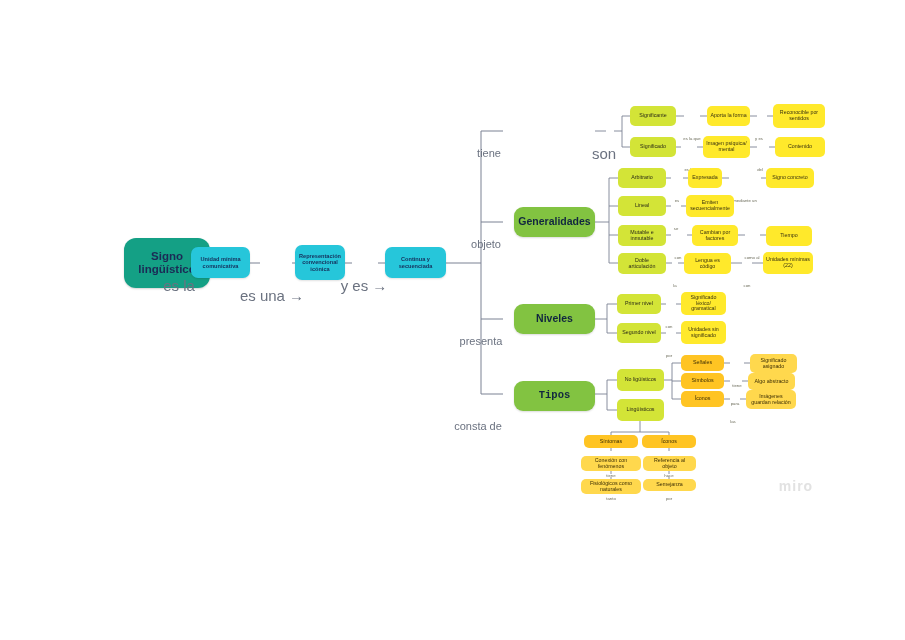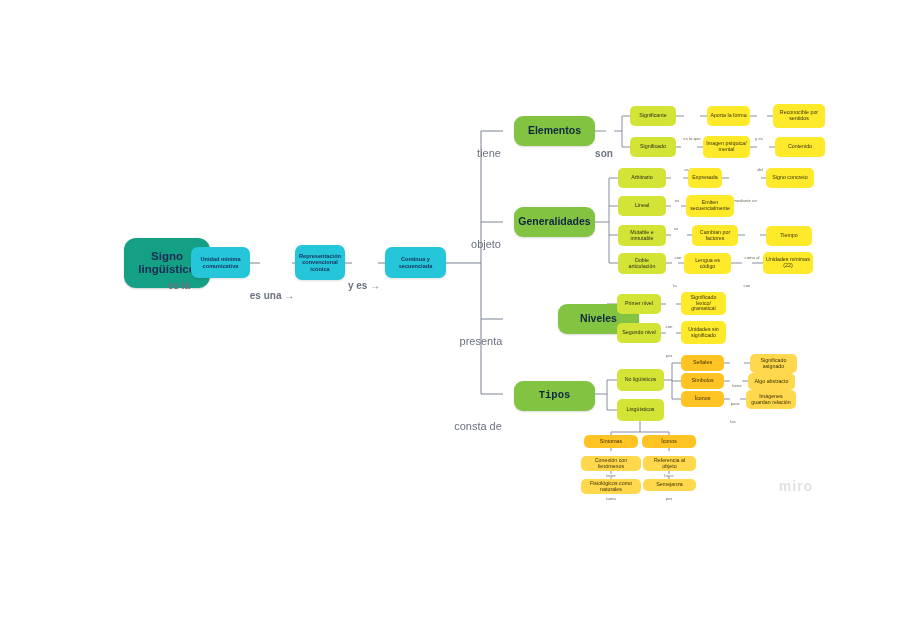--- a/index.html
+++ b/index.html
@@ -76,21 +76,21 @@
 
   
   .elabel{
     position:absolute;
     color:#5b6478;
     white-space:nowrap;
     transform:translate(-50%,-50%);
     margin-top:22px;
   }
   .elabel.big{font-size:11px;color:#6b7280;}
-  .elabel.mid{font-size:10px;color:#6b7280;font-weight:bold;}
+  .elabel.mid{font-size:15px;color:#6b7280;}
   .elabel.tiny{font-size:4.3px;color:#6a6a58;}
 
   .watermark{
     position:absolute;
     color:#e2e2e2;
     font-size:14px;
     letter-spacing:1px;
     font-weight:bold;
     transform:translate(-50%,-50%);
   }
@@ -217,23 +217,20 @@
   <div class="node n-cyan" style="left:295px;top:245px;width:50px;height:35px;">
     <span>Representación convencional icónica</span>
   </div>
 
   <div class="elabel mid" style="left:364px;top:263px;">y es →</div>
   <div class="node n-cyan" style="left:385px;top:247px;width:61px;height:31px;">
     <span>Continua y secuenciada</span>
   </div>
 
   <div class="elabel big" style="left:489px;top:131px;">tiene</div>
-  <div class="node n-green-big" style="left:514px;top:116px;width:81px;height:30px;">
-    <span>Elementos</span>
-  </div>
   <div class="elabel mid" style="left:604px;top:131px;">son</div>
 
   <div class="node n-lime" style="left:630px;top:106px;width:46px;height:20px;">
     <span>Significante</span>
   </div>
   <div class="elabel tiny" style="left:692px;top:116px;">es la que</div>
   <div class="node n-yellow" style="left:707px;top:106px;width:43px;height:20px;">
     <span>Aporta la forma</span>
   </div>
   <div class="elabel tiny" style="left:759px;top:116px;">y es</div>
@@ -296,21 +293,21 @@
   <div class="elabel tiny" style="left:675px;top:263px;">la</div>
   <div class="node n-yellow" style="left:684px;top:253px;width:47px;height:21px;">
     <span>Lengua es código</span>
   </div>
   <div class="elabel tiny" style="left:747px;top:263px;">con</div>
   <div class="node n-yellow" style="left:763px;top:252px;width:50px;height:22px;">
     <span>Unidades mínimas (22)</span>
   </div>
 
   <div class="elabel big" style="left:481px;top:319px;text-align:right;">presenta</div>
-  <div class="node n-green-big" style="left:514px;top:304px;width:81px;height:30px;margin-left:44px;">
+  <div class="node n-green-big" style="left:514px;top:304px;width:81px;height:30px;">
     <span>Niveles</span>
   </div>
 
   <div class="node n-lime" style="left:617px;top:294px;width:44px;height:20px;">
     <span>Primer nivel</span>
   </div>
   <div class="elabel tiny" style="left:669px;top:304px;">con</div>
   <div class="node n-yellow" style="left:681px;top:292px;width:45px;height:23px;">
     <span>Significado léxico/ gramatical</span>
   </div>

